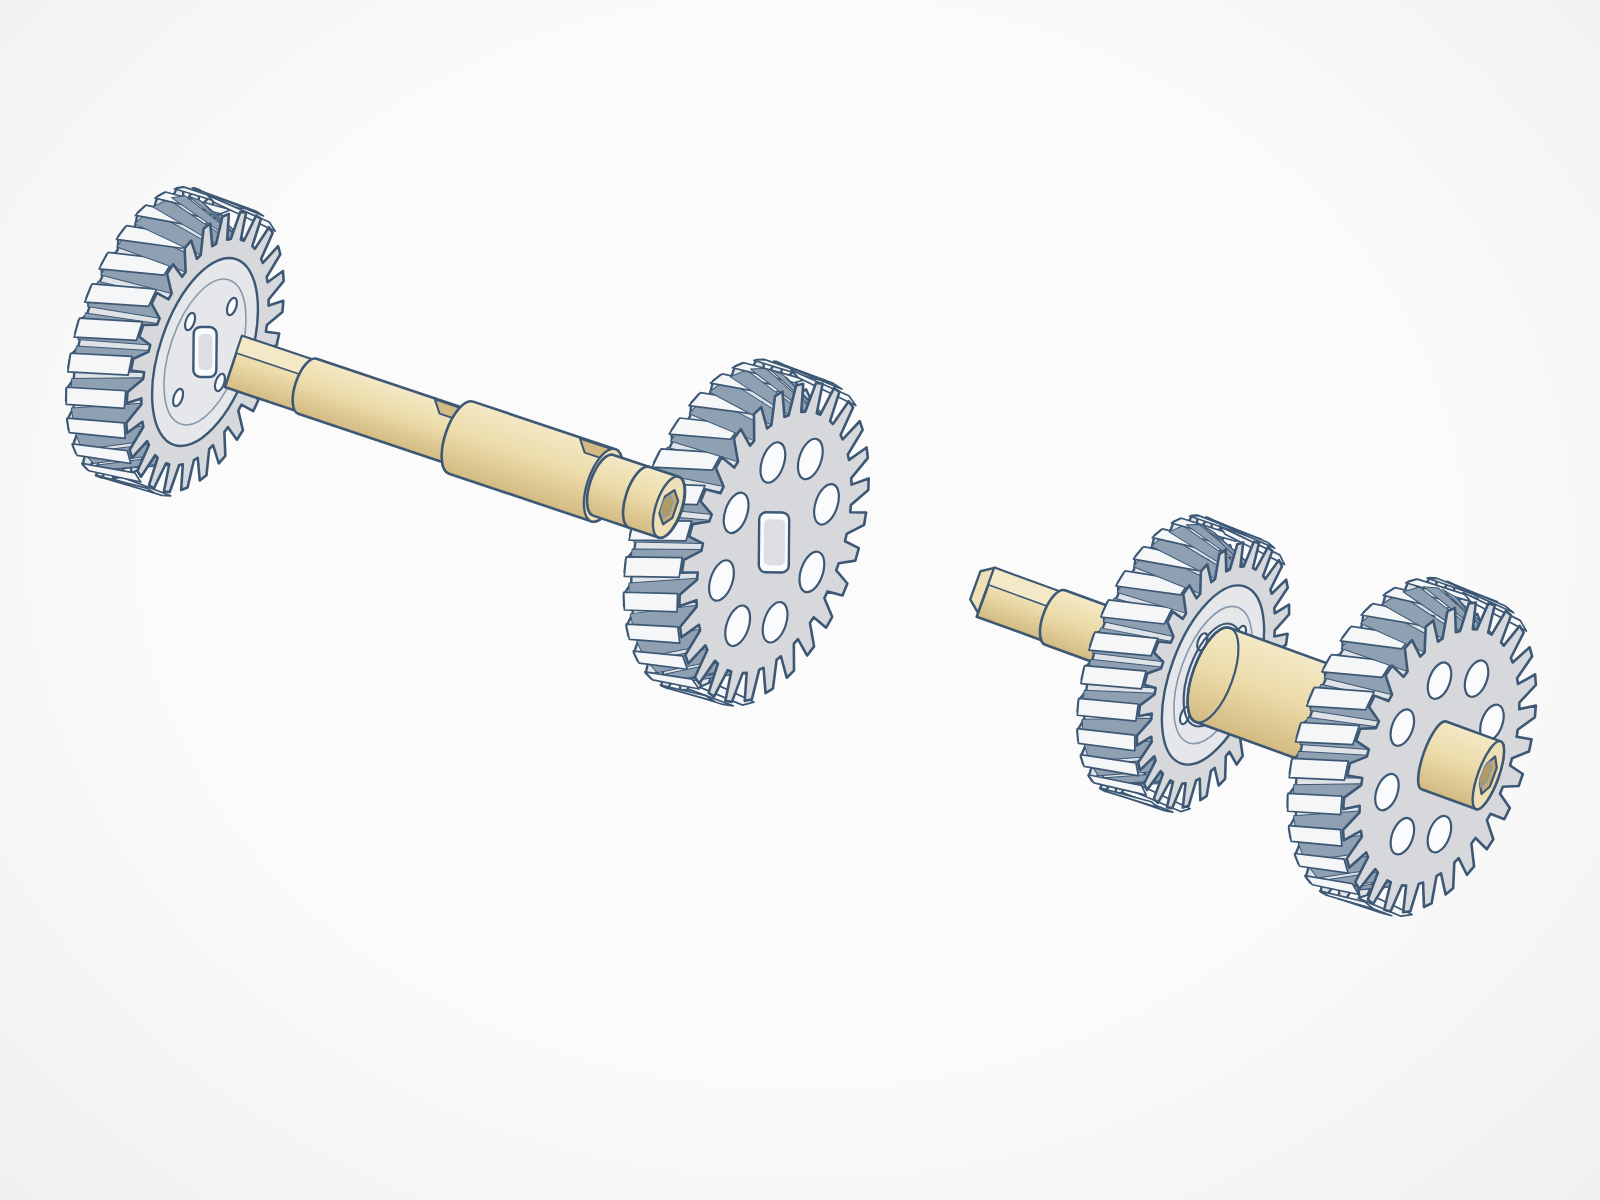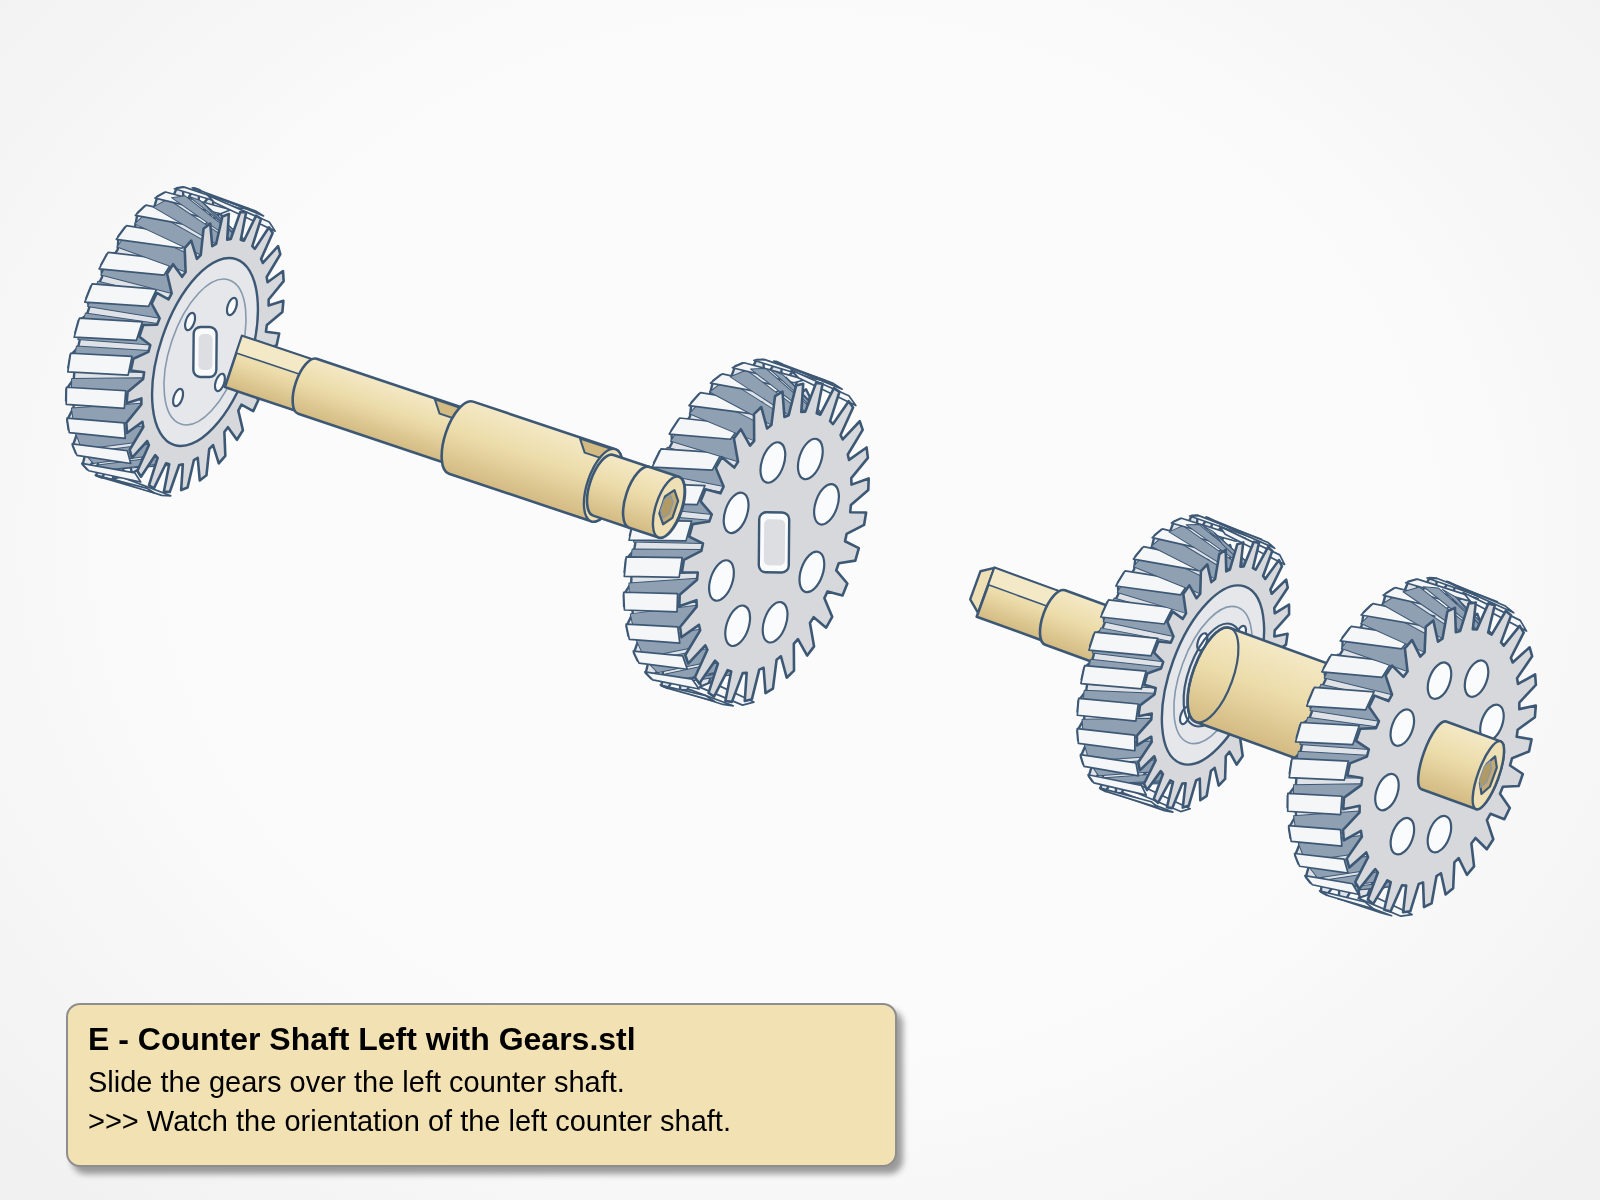--- a/index.html
+++ b/index.html
@@ -243,18 +243,13 @@
           <ellipse cx="-45.1" cy="-15.3" rx="10.4" ry="19.0" fill="#fafbfc" stroke="#3d5875" stroke-width="2.2"></ellipse>
           <ellipse cx="-26.2" cy="-72.1" rx="10.4" ry="19.0" fill="#fafbfc" stroke="#3d5875" stroke-width="2.2"></ellipse>
           <path d="M -6 -36 L 52 -36 A 10.3 36 0 0 1 52 36 L -6 36 A 10.3 36 0 0 1 -6 -36 Z" fill="url(#tanG)" stroke="#3d5875" stroke-width="2.6" stroke-linejoin="round"></path>
           <ellipse cx="52.0" cy="0.0" rx="10.3" ry="36.0" fill="#eee0b4" stroke="#3d5875" stroke-width="2.4"></ellipse>
           <polygon points="57.4,10.0 52.0,20.0 46.6,10.0 46.6,-10.0 52.0,-20.0 57.4,-10.0" fill="#c3aa74" stroke="#3d5875" stroke-width="2.2" stroke-linejoin="round"></polygon>
           <polygon points="52.8,7.0 49.0,14.0 45.2,7.0 45.2,-7.0 49.0,-14.0 52.8,-7.0" fill="#b29a64" stroke="#8699ad" stroke-width="1.2" stroke-linejoin="round"></polygon>
         </g>
       </g>
     </svg>
 
-  <div class="callout" id="callout" style="background: rgb(242, 226, 179); border-color: rgb(142, 142, 142); color: rgb(0, 0, 0);">
-    <div class="title">E - Counter Shaft Left with Gears.stl</div>
-    <div class="line">Slide the gears over the left counter shaft.</div>
-    <div class="line">&gt;&gt;&gt; Watch the orientation of the left counter shaft.</div>
-  </div>
 </div>
 
 </body></html>

